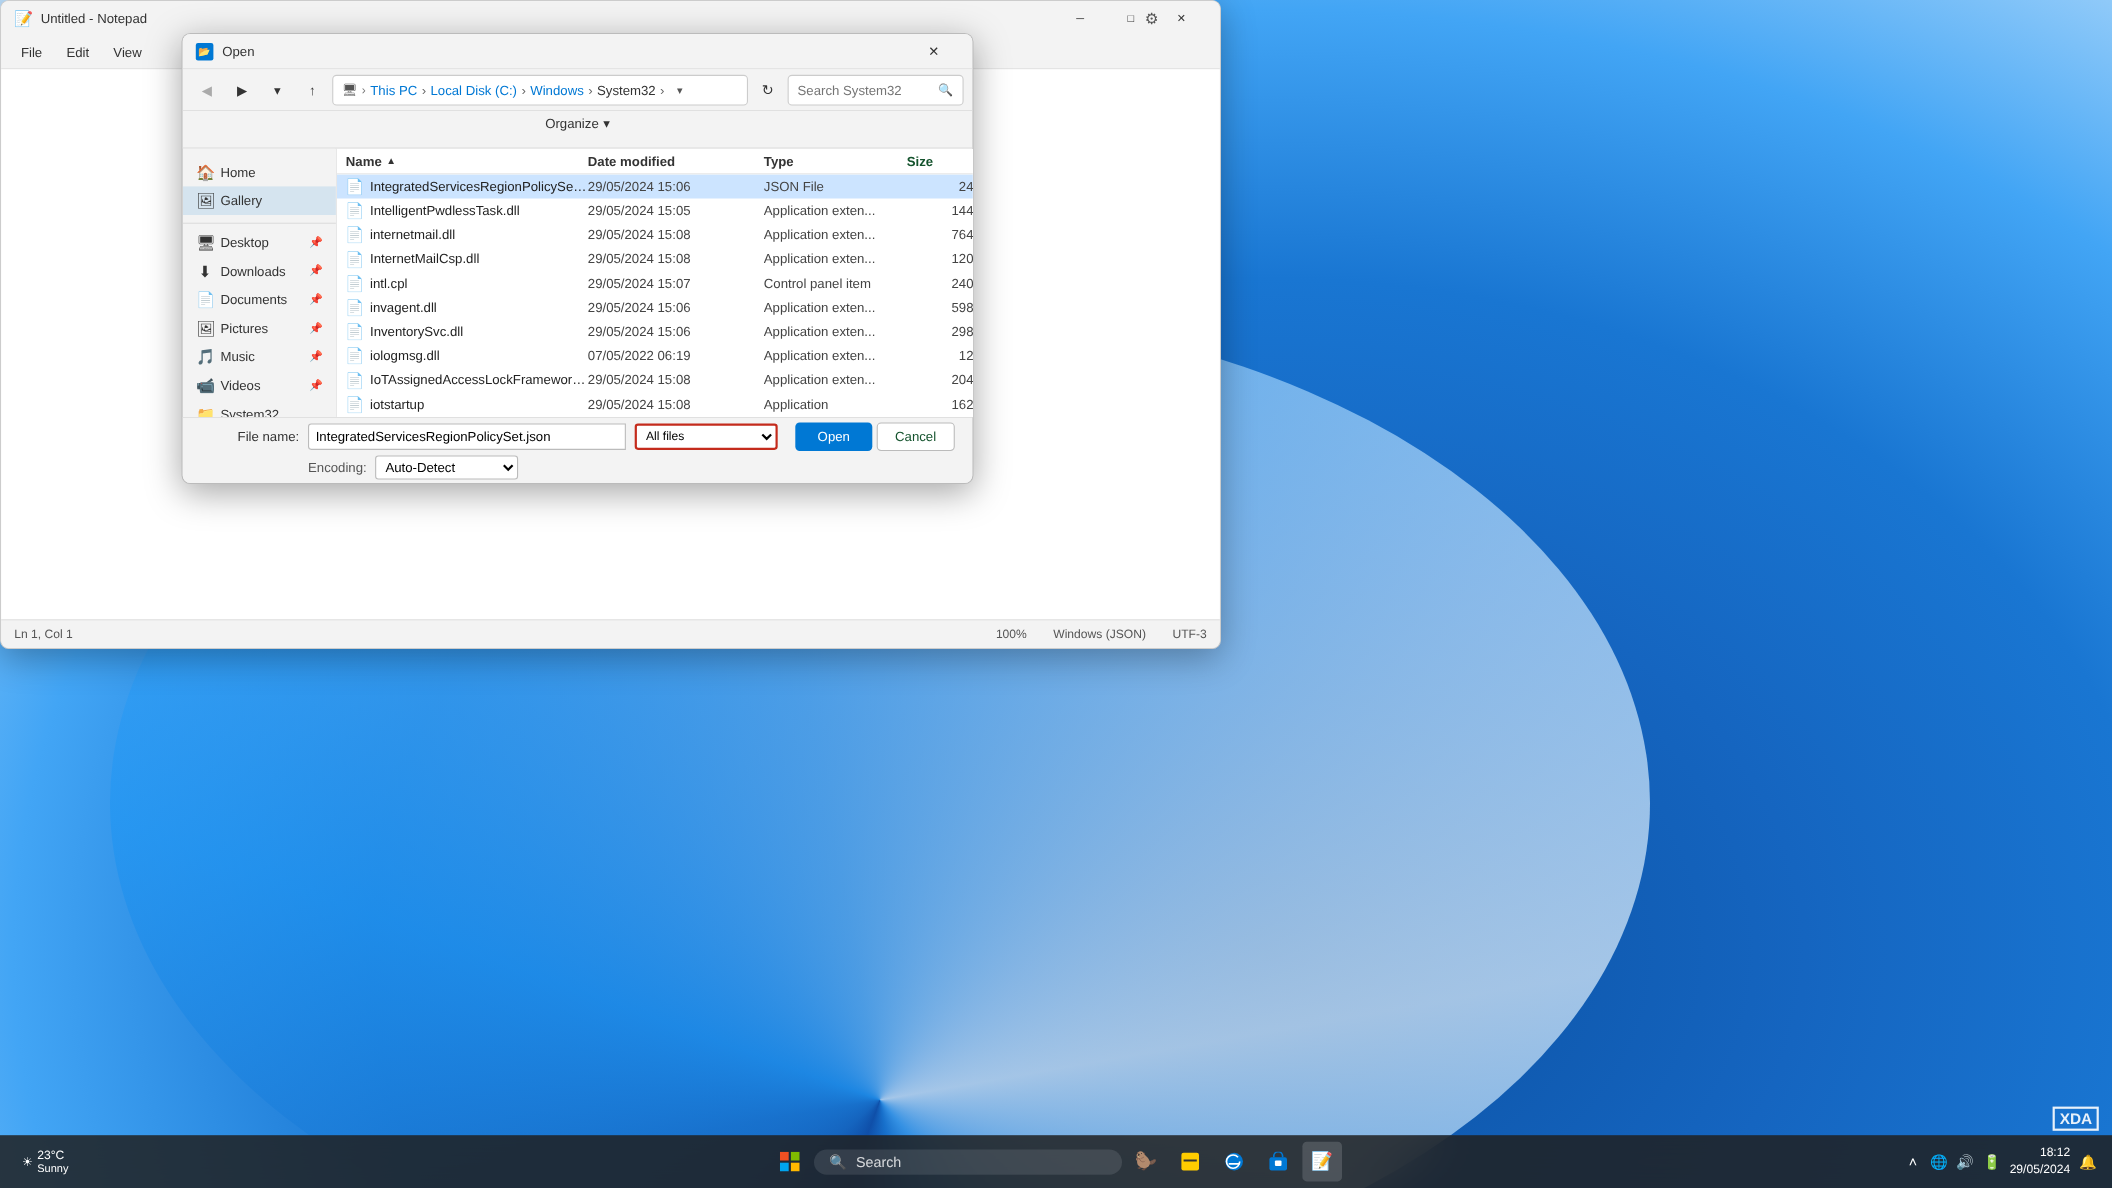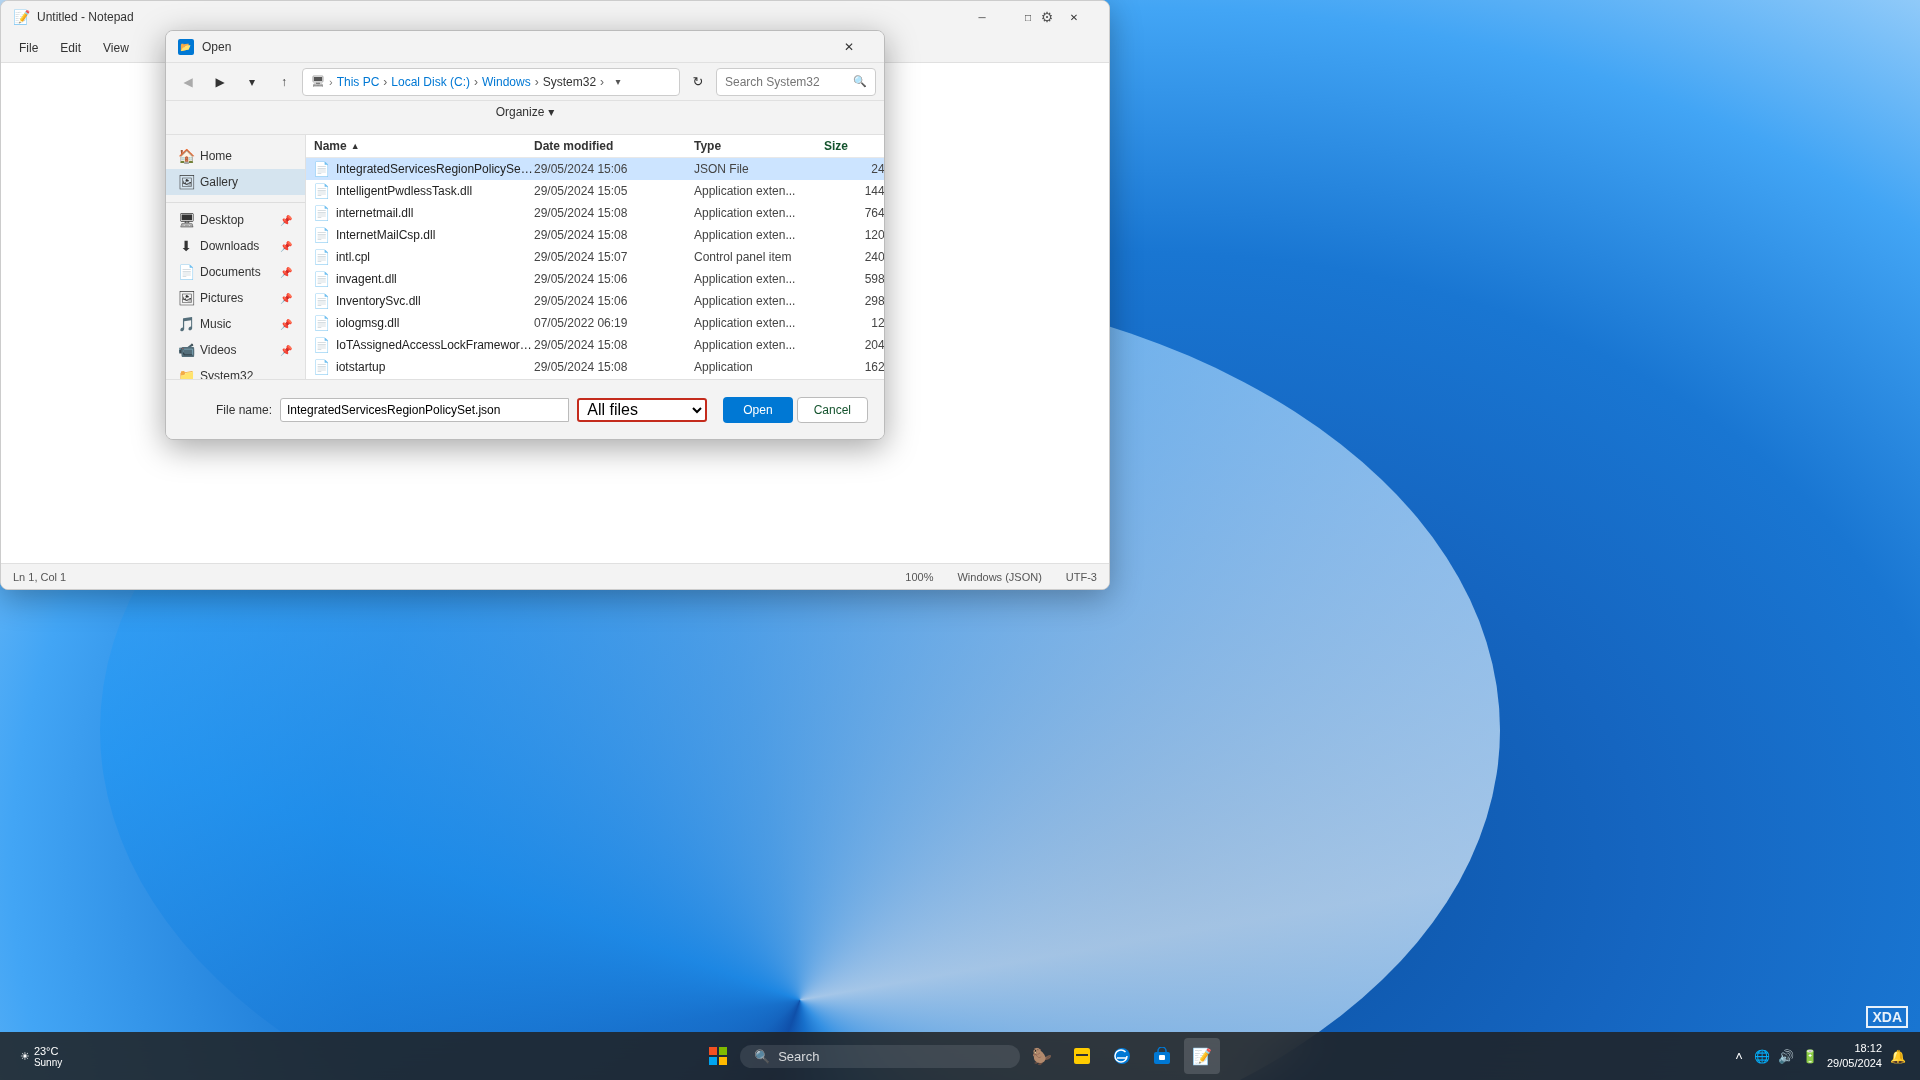--- a/index.html
+++ b/index.html
@@ -606,21 +606,21 @@
       font-size: 12px;
       background: white;
       outline: none;
     }
     .filetype-select {
       width: 130px;
       height: 24px;
       border: 2px solid #c42b1c;
       border-radius: 3px;
       padding: 0 4px;
-      font-size: 16px;
+      font-size: 11px;
       background: white;
       cursor: pointer;
     }
     .bottom-buttons {
       display: flex;
       align-items: center;
       gap: 4px;
       margin-left: 8px;
     }
     .btn-open {
@@ -917,20 +917,32 @@
       <div class="file-input-wrapper">
         <input class="filename-input" type="text" value="IntegratedServicesRegionPolicySet.json" style="">
       </div>
       <select class="filetype-select">
       <option>All files</option><option>Text Documents (*.txt)</option><option>All files (*.*)</option></select>
       <div class="bottom-buttons">
         <button class="btn-open">Open</button>
         <button class="btn-cancel">Cancel</button>
       </div>
     </div>
+    <div class="encoding-row">
+      <span style="width:90px"></span>
+      <span class="encoding-label">
+        <span>Encoding:</span>
+      </span>
+      <select class="encoding-select">
+        <option>Auto-Detect</option>
+        <option>UTF-8</option>
+        <option>UTF-16</option>
+        <option>ANSI</option>
+      </select>
+    </div>
   </div>
 </div>
 
 <div class="taskbar">
   <div class="taskbar-left">
     <div class="weather-widget">
       <span>☀</span>
       <div style="display:flex;flex-direction:column">
         <span>23°C</span>
         <span style="font-size:10px">Sunny</span>

